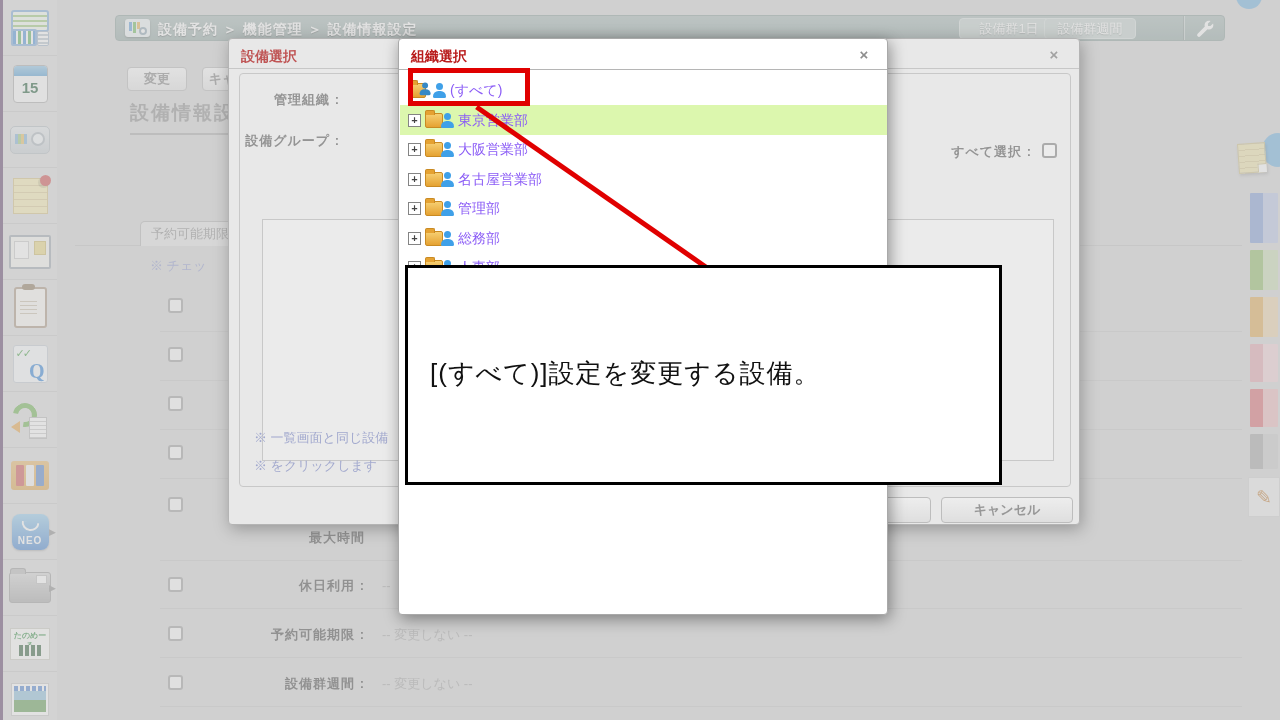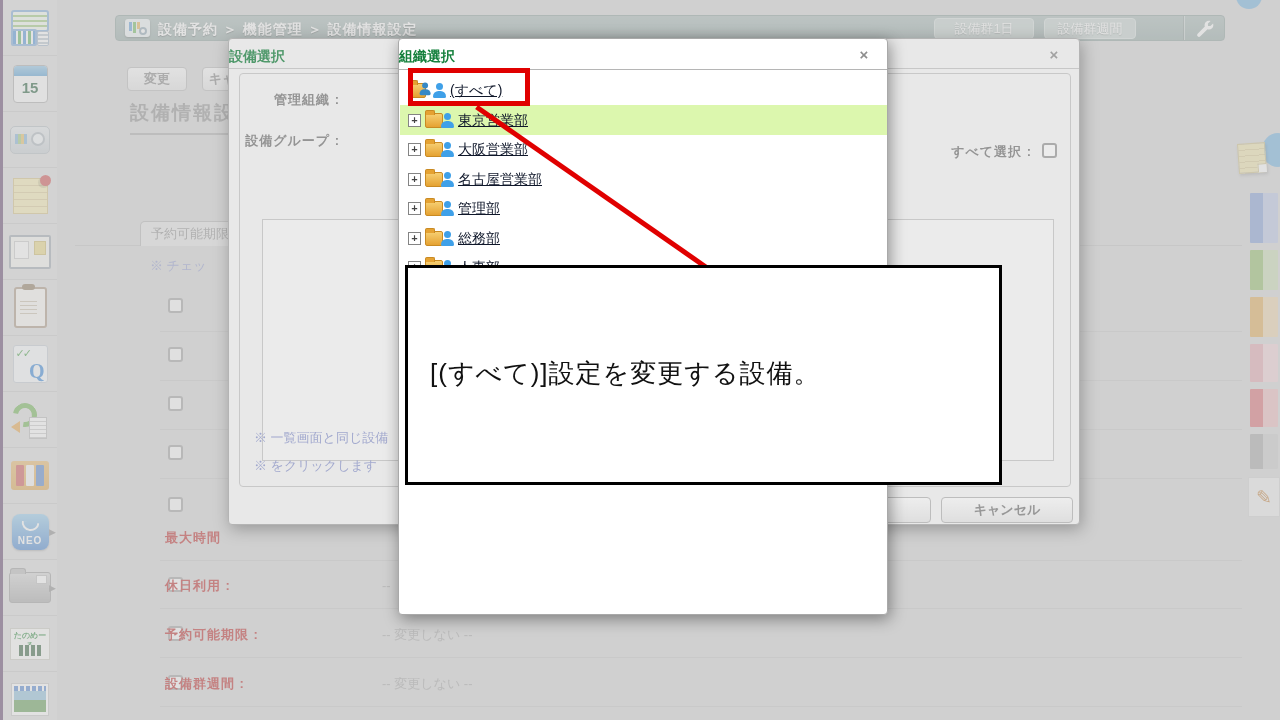--- a/index.html
+++ b/index.html
@@ -66,46 +66,46 @@
   .wrench{position:absolute;top:2px;width:34px;height:21px;display:flex;align-items:center;justify-content:center}
   
   .pbtn{border:1px solid #b5b5b5;border-radius:4px;background:linear-gradient(#fdfdfd,#e7e7e7);color:#7e7e7e;font:bold 13px/22px "Liberation Sans",sans-serif;text-align:center;box-sizing:border-box}
   .pghead{font:bold 19px/24px "Liberation Sans",sans-serif;color:#8b8b8b;letter-spacing:2px}
   .pgline{height:2px;background:#a8a8a8}
   .tab{border:1px solid #b0b0b0;border-bottom:none;border-radius:5px 5px 0 0;background:#e6e6e6;color:#8b8b8b;font:13px/24px "Liberation Sans",sans-serif;text-align:center;box-sizing:border-box}
   .panline{height:1px;background:#c0c0c0}
   .bluenote{color:#8d97ce;font:13px/16px "Liberation Sans",sans-serif}
   .cb{width:15px;height:15px;border:2px solid #9b9b9b;border-radius:3px;background:#fbfbfb;box-sizing:border-box}
   .sep{left:160px;width:1082px;height:1px;background:#c5c5c5}
-  .flabel{width:200px;font:bold 13px/16px "Liberation Sans",sans-serif;color:#b91c1c;letter-spacing:1px}
+  .flabel{width:200px;text-align:right;font:bold 13px/16px "Liberation Sans",sans-serif;color:#404040;letter-spacing:1px}
   .fvalue{font:13px/16px "Liberation Sans",sans-serif;color:#a2a2a2}
   
   .ovl1{left:0;top:0;width:1280px;height:720px;background:rgba(206,206,206,.38);z-index:10}
   .ovl2{left:0;top:0;width:1280px;height:720px;background:rgba(206,206,206,.32);z-index:30}
   
   .dlg{background:#fff;border:1px solid #a9a9a9;border-radius:4px;box-shadow:2px 4px 16px rgba(0,0,0,.4);box-sizing:border-box}
   .dlg-equip{left:228px;top:38px;width:852px;height:487px;background:#f5f5f5;z-index:20}
   .dlg-org{left:398px;top:38px;width:490px;height:577px;z-index:40}
-  .dtitle{position:absolute;left:0;top:8px;font:bold 14px/18px "Liberation Sans",sans-serif;color:#15803d}
+  .dtitle{position:absolute;left:12px;top:8px;font:bold 14px/18px "Liberation Sans",sans-serif;color:#b91c1c}
   .dclose{position:absolute;top:7px;width:18px;height:18px;font:bold 15px/18px "Liberation Sans",sans-serif;color:#8e8e8e;text-align:center;cursor:pointer}
   .dhr{position:absolute;left:0;right:0;height:1px;background:#c4c4c4}
   .fieldset{position:absolute;left:10px;top:34px;width:832px;height:414px;border:1px solid #c6c6c6;border-radius:4px;box-sizing:border-box}
   .dlabel{position:absolute;text-align:right;font:bold 13px/16px "Liberation Sans",sans-serif;color:#7a7a7a;letter-spacing:1px}
   .listbox{position:absolute;left:22px;top:145px;width:790px;height:240px;border:1px solid #c6c6c6;background:#fafafa}
   
   .orow{position:absolute;left:1px;width:487px;height:30px;display:flex;align-items:center;gap:4px;padding-left:8px;box-sizing:border-box}
   .orow.hl{background:#dcf7ae}
   .exp{width:11px;height:11px;border:1px solid #848484;background:#fff;color:#444;font:bold 10px/9px "DejaVu Sans Mono",monospace;text-align:center;flex:0 0 auto}
   .fold{width:16px;height:13px;background:linear-gradient(#f6cf72,#e5a232);border:1px solid #c98a22;border-radius:2px;position:relative;flex:0 0 auto}
   .fold::before{content:"";position:absolute;top:-4px;left:-1px;width:8px;height:4px;background:#e5a232;border:1px solid #c98a22;border-bottom:none;border-radius:2px 2px 0 0}
   .person{position:relative;width:13px;height:15px;flex:0 0 auto;margin-left:-6px}
   .person::before{content:"";position:absolute;top:0;left:3px;width:7px;height:7px;border-radius:50%;background:#3fa0e8}
   .person::after{content:"";position:absolute;bottom:0;left:0;width:13px;height:7px;border-radius:7px 7px 2px 2px;background:#3fa0e8}
   .person.back{margin-left:-8px;transform:scale(.85) translate(-4px,-2px);filter:brightness(.85)}
-  .olink{color:#0f172a;text-decoration:underline;font:14px/18px "Liberation Sans",sans-serif;cursor:pointer}
+  .olink{color:#8b5cf6;font:14px/18px "Liberation Sans",sans-serif;cursor:pointer}
   
   .redbox{left:408px;top:68px;width:122px;height:38px;border:5px solid #e00000;box-sizing:border-box;z-index:55}
   .redline{left:478px;top:105px;width:286px;height:5px;background:#e00000;transform:rotate(34.9deg);transform-origin:0 0;z-index:55}
   .callout{left:405px;top:265px;width:597px;height:220px;background:#fff;border:3px solid #000;box-sizing:border-box;z-index:60}
   .callout .ctext{position:absolute;left:22px;top:88px;font:26px/34px "Liberation Sans",sans-serif;color:#111;letter-spacing:1px}
 </style>
 </head>
 <body>
 
 <div class="abs rail-l">
@@ -188,21 +188,21 @@
   </div>
 
 <div class="abs top-bar">
   <div class="appicon">
     <span class="b" style="left:4px;height:9px;background:#5a9ad8"></span>
     <span class="b" style="left:8px;height:11px;background:#6ab85a"></span>
     <span class="b" style="left:12px;height:7px;background:#e8b050"></span>
     <span class="lens"></span>
   </div>
   <div class="crumb">設備予約 ＞ 機能管理 ＞ 設備情報設定</div>
-  <div class="hbtn" style="left:818px;width:100px">設備群1日</div>
+  <div class="hbtn" style="left:843px;width:100px">設備群1日</div>
   <div class="hbtn" style="left:928px;width:92px">設備群週間</div>
   <div class="hdiv" style="left:1068px"></div>
   <div class="wrench" style="left:1072px">
     <svg width="20" height="20" viewBox="0 0 24 24">
         <path fill="#fff" d="M21.7 5.3l-3.2 3.2-2.9-.1-.1-2.9 3.2-3.2c-1.9-.7-4.2-.3-5.7 1.2-1.5 1.5-1.9 3.6-1.2 5.5L3.2 17.6c-.9.9-.9 2.3 0 3.2.9.9 2.3.9 3.2 0l8.6-8.6c1.9.7 4 .2 5.5-1.2 1.5-1.5 1.9-3.8 1.2-5.7z"></path>
       </svg>
   </div>
 </div>
 
 <div class="abs pbtn" style="left:127px;top:67px;width:60px;height:24px">変更</div>

